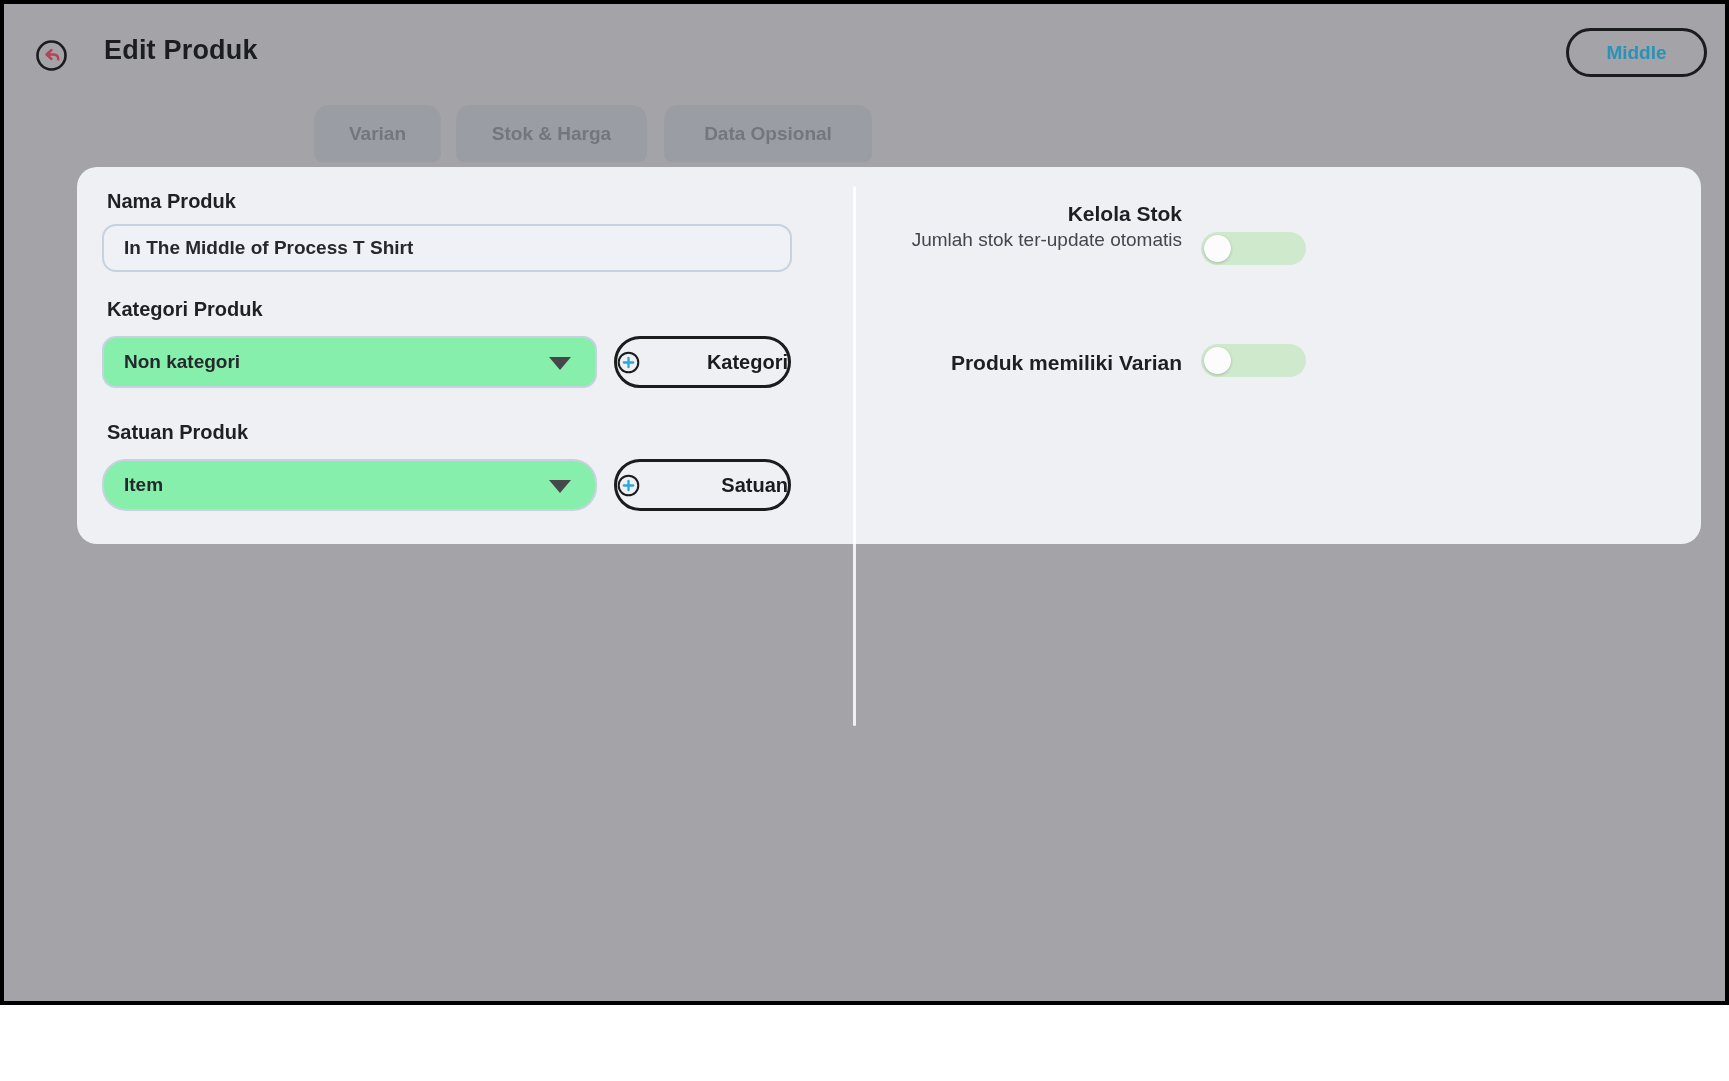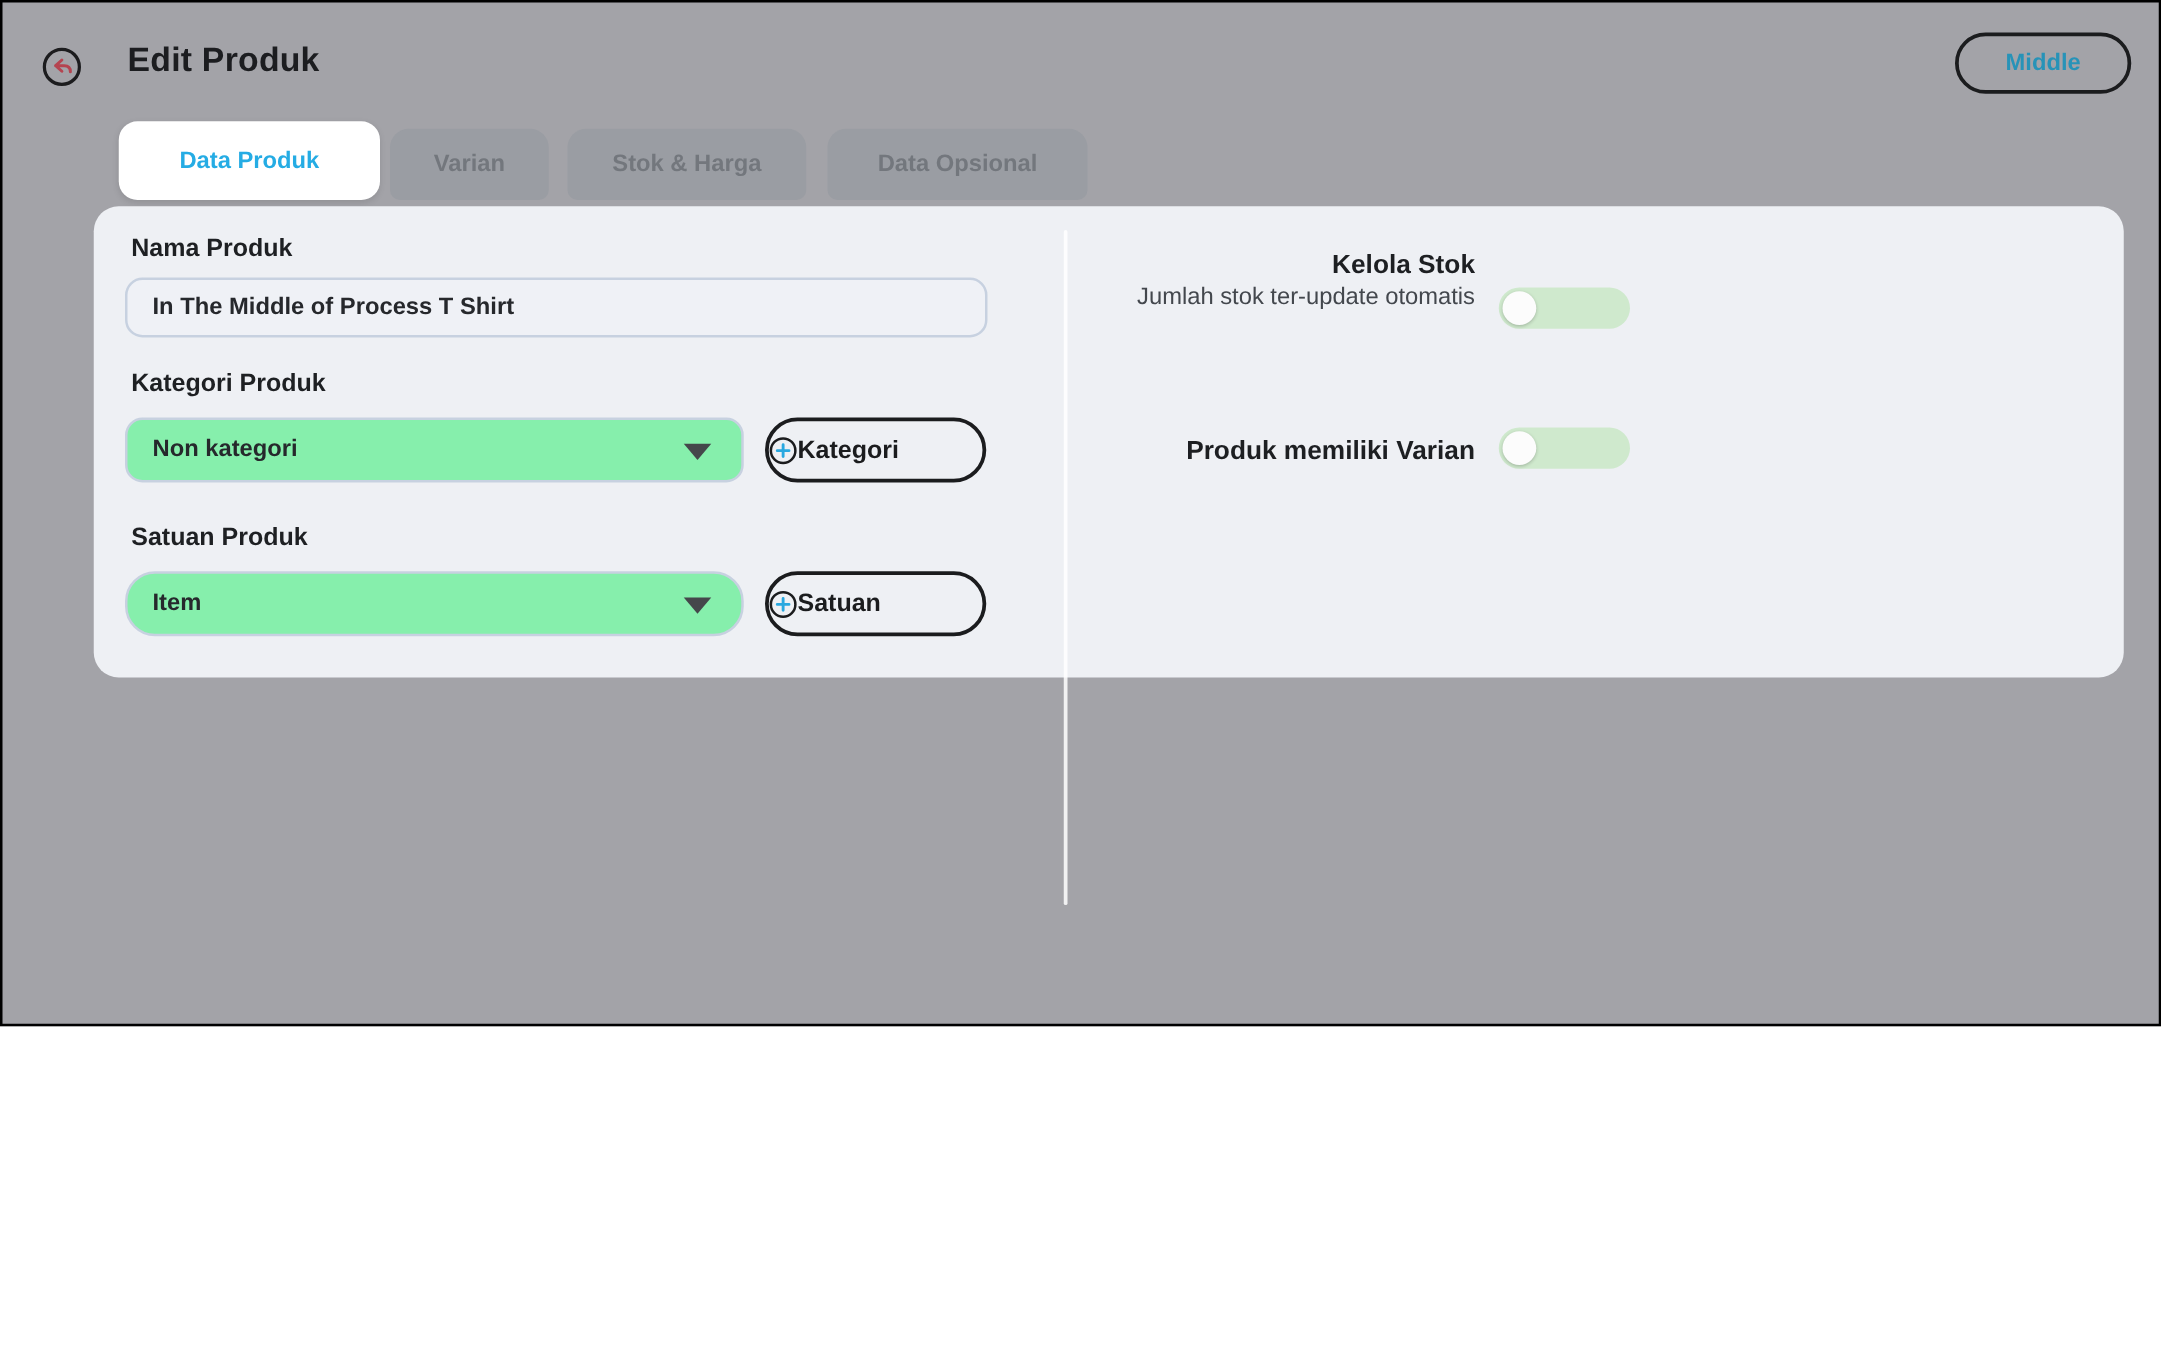--- a/index.html
+++ b/index.html
@@ -1,21 +1,21 @@
 <!DOCTYPE html>
 <html><head>
 <meta charset="utf-8">
 <style>
   * { margin:0; padding:0; box-sizing:border-box; }
   html,body { width:1729px; height:1081px; }
   body { font-family:"Liberation Sans", sans-serif; }
   .stage {
-    position:relative; width:1729px; height:821px;
+    position:relative; width:1729px; height:1005px;
     background:#a3a3a8; overflow:hidden;
-    border:2px solid #000000;
+    border:4px solid #000000;
   }
   
   .back-btn {
     position:absolute; left:31px; top:35px; width:33px; height:33px;
     background:transparent; border:none; cursor:pointer;
   }
   .page-title {
     position:absolute; left:100px; top:31px;
     font-size:27px; font-weight:700; color:#1c1d20; letter-spacing:.2px;
   }
@@ -73,21 +73,21 @@
   .dd-satuan   { left:98px; top:455px;border-radius:24px; }
   .caret {
     position:absolute; right:24px; top:50%; margin-top:-5px;
     width:0; height:0;
     border-left:11px solid transparent; border-right:11px solid transparent;
     border-top:13px solid #45474b;
   }
   .add-btn {
     position:absolute; width:177px; height:52px;
     border:3px solid #1b1c1e; border-radius:26px; background:transparent;
-    display:flex; align-items:center; justify-content:flex-start; 
+    display:flex; align-items:center; justify-content:space-between; 
     font-family:"Liberation Sans",sans-serif;
     font-size:20px; font-weight:700; color:#1b1c1e; cursor:pointer;
   }
   .btn-kategori { left:610px; top:332px; }
   .btn-satuan   { left:610px; top:455px; }
   
   .tgl-left {
     position:absolute; width:300px; text-align:right;
   }
   .tgl-right {
@@ -124,23 +124,20 @@
 
   <button class="back-btn" aria-label="back">
     <svg class="icon-svg" width="33" height="33" viewBox="0 0 33 33">
       <circle cx="16.5" cy="16.5" r="14" fill="none" stroke="#1c1c1e" stroke-width="2.6"></circle>
       <path d="M11.5 15.5 L16.5 11 M11.5 15.5 L16.5 20 M11.5 15.5 H18.5 C21.8 15.5 23.3 17.4 23.3 20.4" fill="none" stroke="#b54450" stroke-width="2.4" stroke-linecap="round" stroke-linejoin="round"></path>
     </svg>
   </button>
   <div class="page-title">Edit Produk</div>
   <button class="save-btn">Middle</button>
 
-  <div class="tab tab-1 active">
-    <span>Data Produk</span>
-  </div>
   <div class="tab tab-2">
     <span>Varian</span>
   </div>
   <div class="tab tab-3">
     <span>Stok &amp; Harga</span>
   </div>
   <div class="tab tab-4">
     <span>Data Opsional</span>
   </div>
 

